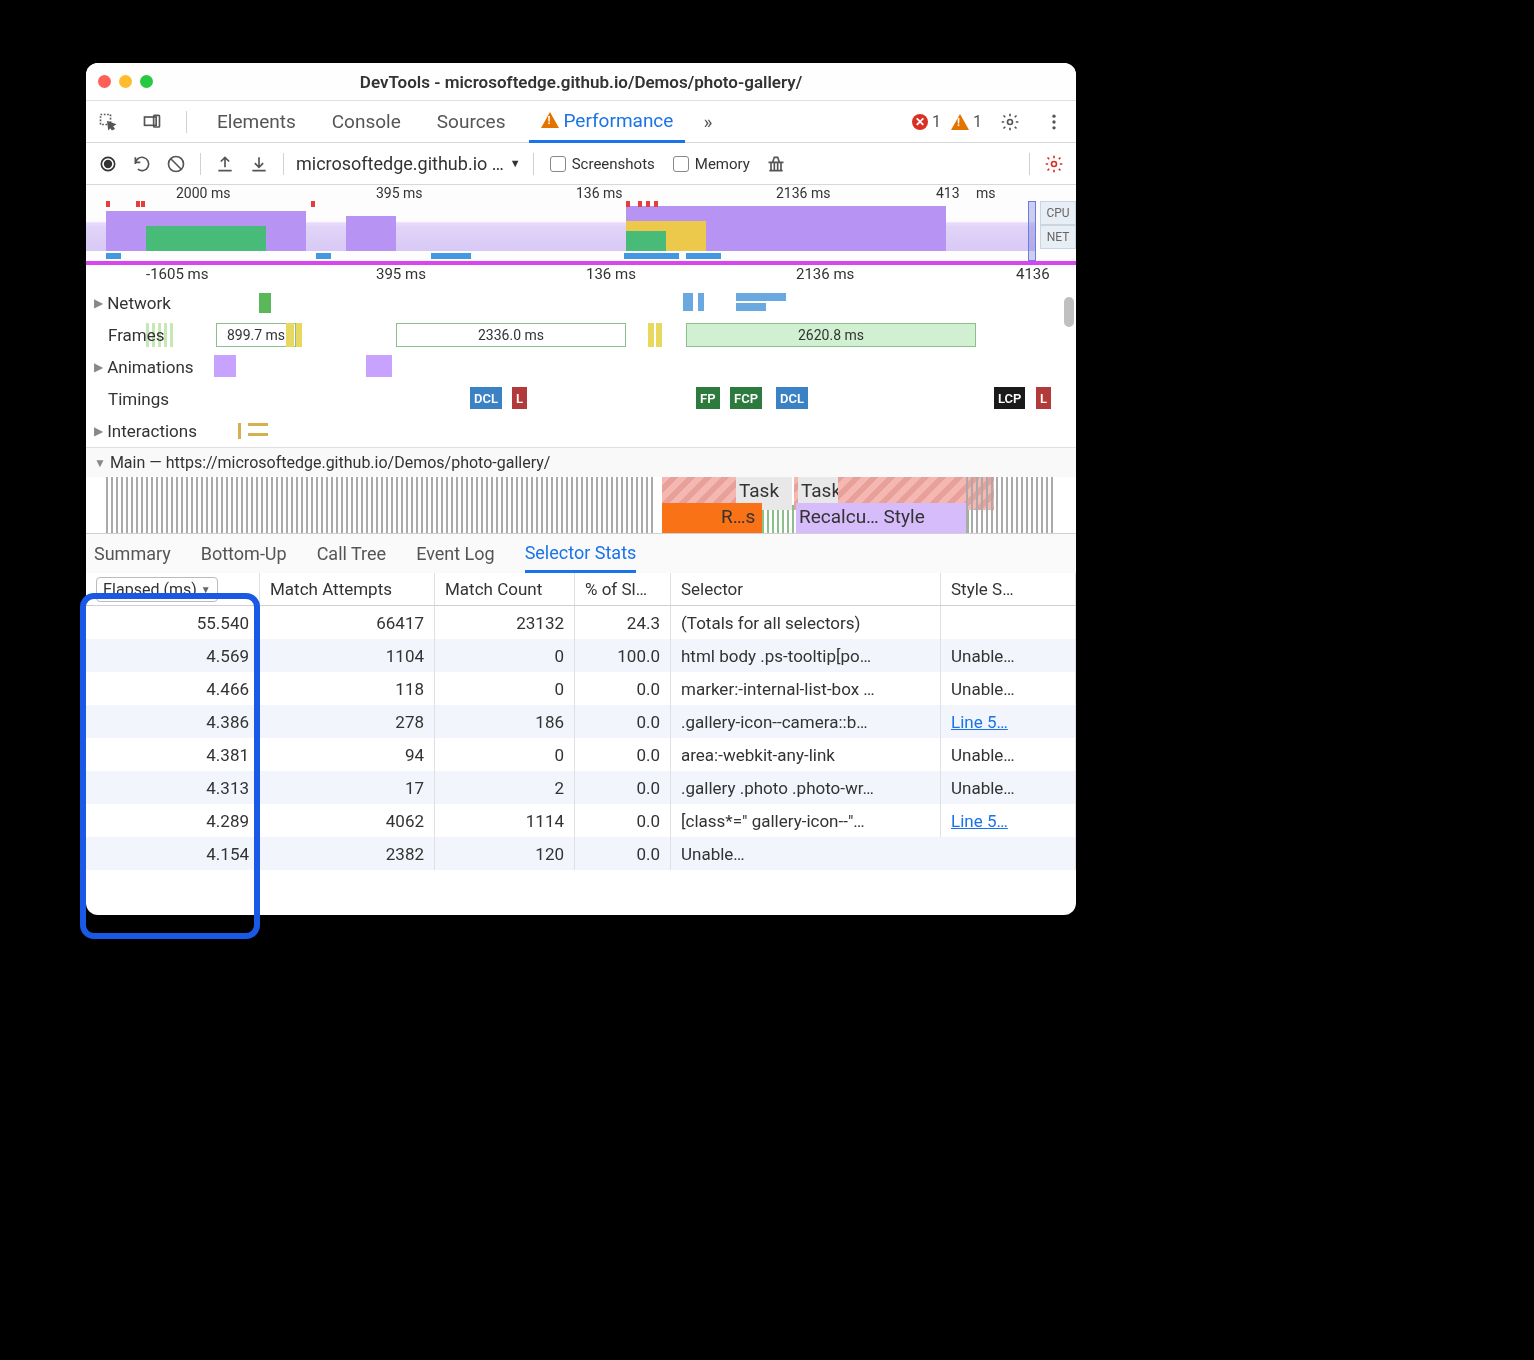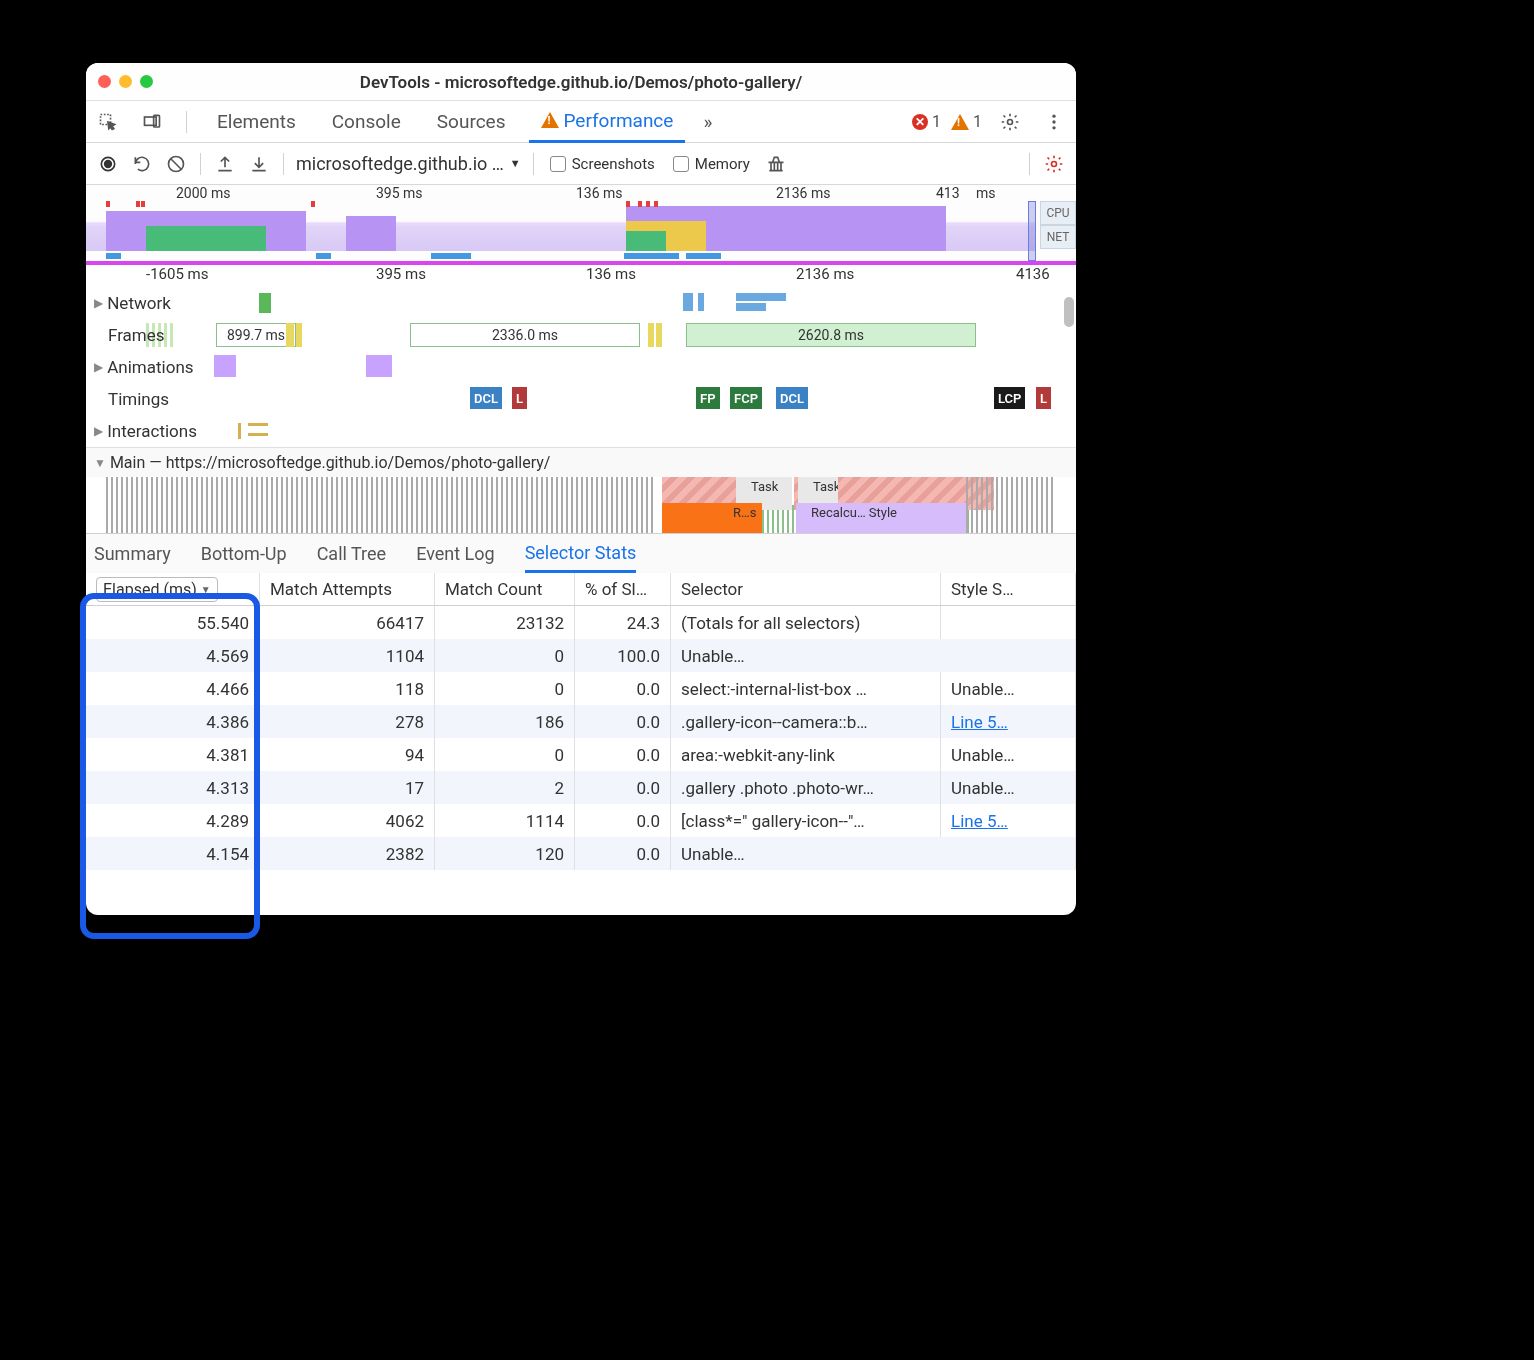--- a/index.html
+++ b/index.html
@@ -189,21 +189,21 @@
     border-top: 1px solid #e0e0e0;
     color: #333;
     background:#f9f9f9;
   }
   .main-header .disclosure { color: #888; margin-right: 4px; font-size:12px;}
   .flame {
     height: 56px;
     position: relative;
     overflow:hidden;
   }
-  .flame .bar { position:absolute; height:33px; font-size:13px; overflow:hidden; white-space:nowrap; padding:2px 15px; color:#333;}
+  .flame .bar { position:absolute; height:33px; font-size:19px; overflow:hidden; white-space:nowrap; padding:2px 3px; color:#333;}
   .flame .task { background: repeating-linear-gradient(135deg,#f5b7b1,#f5b7b1 6px,#e8a09a 6px,#e8a09a 12px); }
   .flame .task2 { background: #e8e8e8; }
   .flame .yellow { background:#f97316; }
   .flame .purple { background:#d6bcfa; }
   .flame .stripes { position:absolute; top:0; bottom:0; background: repeating-linear-gradient(90deg, #aaa 0, #aaa 2px, transparent 2px, transparent 5px);}
   
   .subtabs {
     height: 40px;
     display: flex;
     align-items: center;
@@ -461,21 +461,21 @@
       <span class="label" style="margin-left:14px;">Frames</span>
       <div class="content">
         <div class="frame-stripe" style="left:60px;"></div>
         <div class="frame-stripe" style="left:66px;"></div>
         <div class="frame-stripe" style="left:72px;"></div>
         <div class="frame-stripe" style="left:78px;"></div>
         <div class="frame-stripe" style="left:84px;"></div>
         <div class="frame-bar" style="left:130px;width:80px;background:#fff;">899.7 ms</div>
         <div class="frame-stripe" style="left:200px;background:#e8d860;width:8px;"></div>
         <div class="frame-stripe" style="left:210px;background:#e8d860;width:6px;"></div>
-        <div class="frame-bar" style="left:310px;width:230px;background:#fff;margin-left:14px;">2336.0 ms</div>
+        <div class="frame-bar" style="left:310px;width:230px;background:#fff;">2336.0 ms</div>
         <div class="frame-bar" style="left:600px;width:290px;">2620.8 ms</div>
         <div class="frame-stripe" style="left:562px;background:#e8d860;width:6px;"></div>
         <div class="frame-stripe" style="left:570px;background:#e8d860;width:6px;"></div>
       </div>
     </div>
     <div class="track-row">
       <span class="disclosure">▶</span>
       <span class="label">Animations</span>
       <div class="content">
         <div class="anim-block" style="left:128px;width:22px;"></div>
@@ -551,28 +551,29 @@
           <div class="col-count">23132</div>
           <div class="col-slow">24.3</div>
           <div class="col-selector">(Totals for all selectors)</div>
           <div class="col-style"></div>
         </div>
         <div class="table-row">
           <div class="col-elapsed">4.569</div>
           <div class="col-attempts">1104</div>
           <div class="col-count">0</div>
           <div class="col-slow">100.0</div>
+          <div class="col-selector">html body .ps-tooltip[po…</div>
           <div class="col-style">Unable…</div>
         </div>
         <div class="table-row">
           <div class="col-elapsed">4.466</div>
           <div class="col-attempts">118</div>
           <div class="col-count">0</div>
           <div class="col-slow">0.0</div>
-          <div class="col-selector">select:-internal-list-box …</div>
+          <div class="col-selector">marker:-internal-list-box …</div>
           <div class="col-style">Unable…</div>
         </div>
         <div class="table-row">
           <div class="col-elapsed">4.386</div>
           <div class="col-attempts">278</div>
           <div class="col-count">186</div>
           <div class="col-slow">0.0</div>
           <div class="col-selector">.gallery-icon--camera::b…</div>
           <div class="col-style">
             <span class="link">Line 5…</span>

